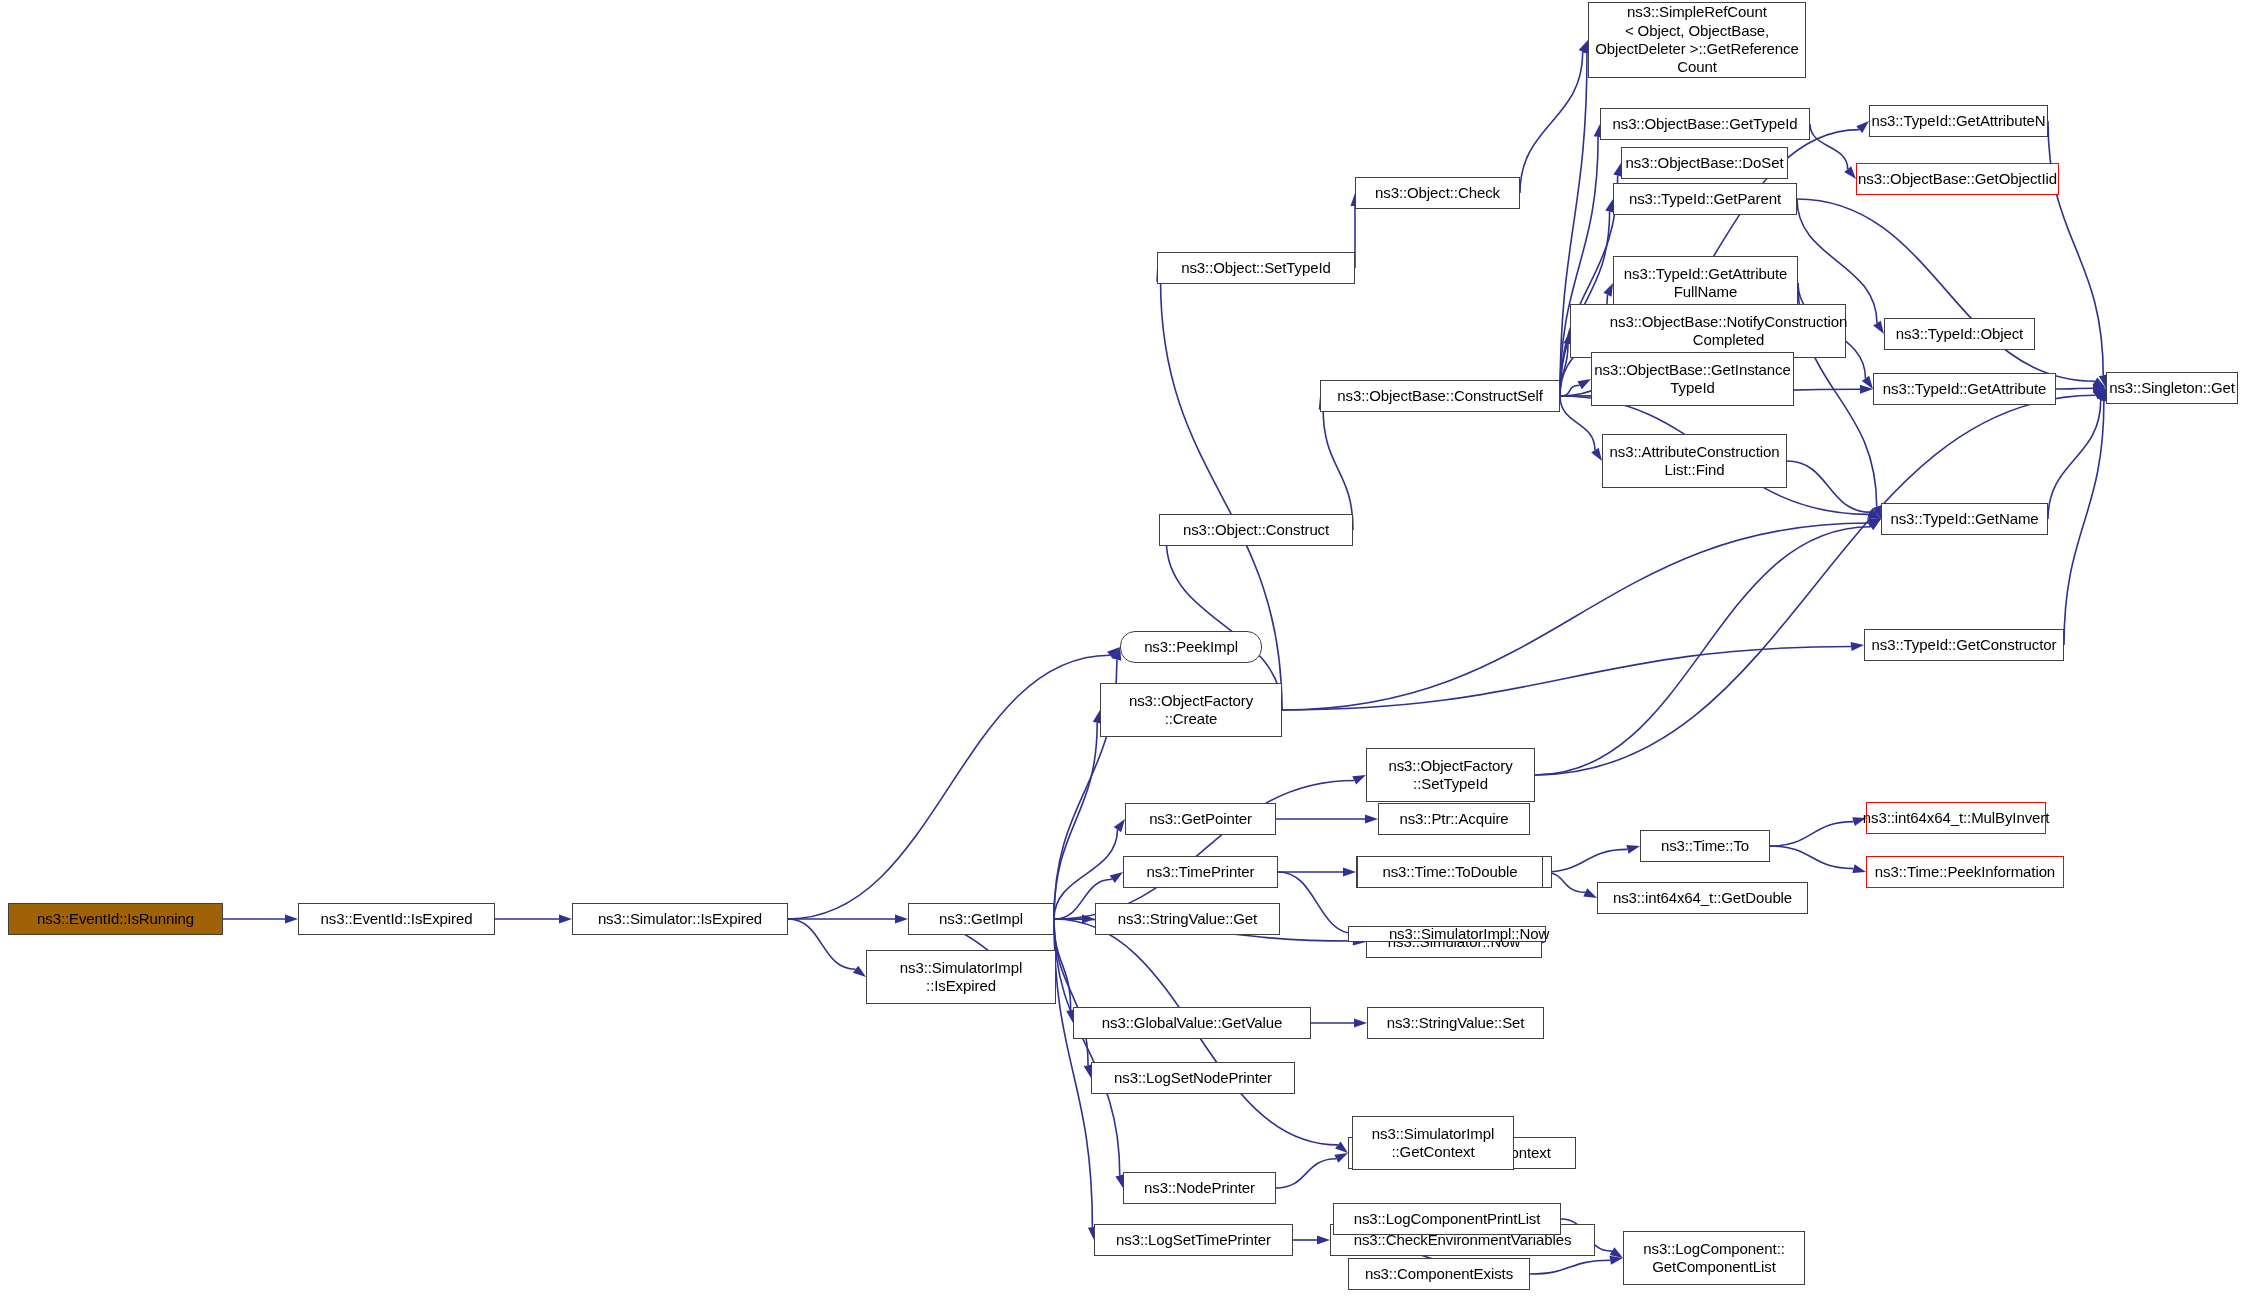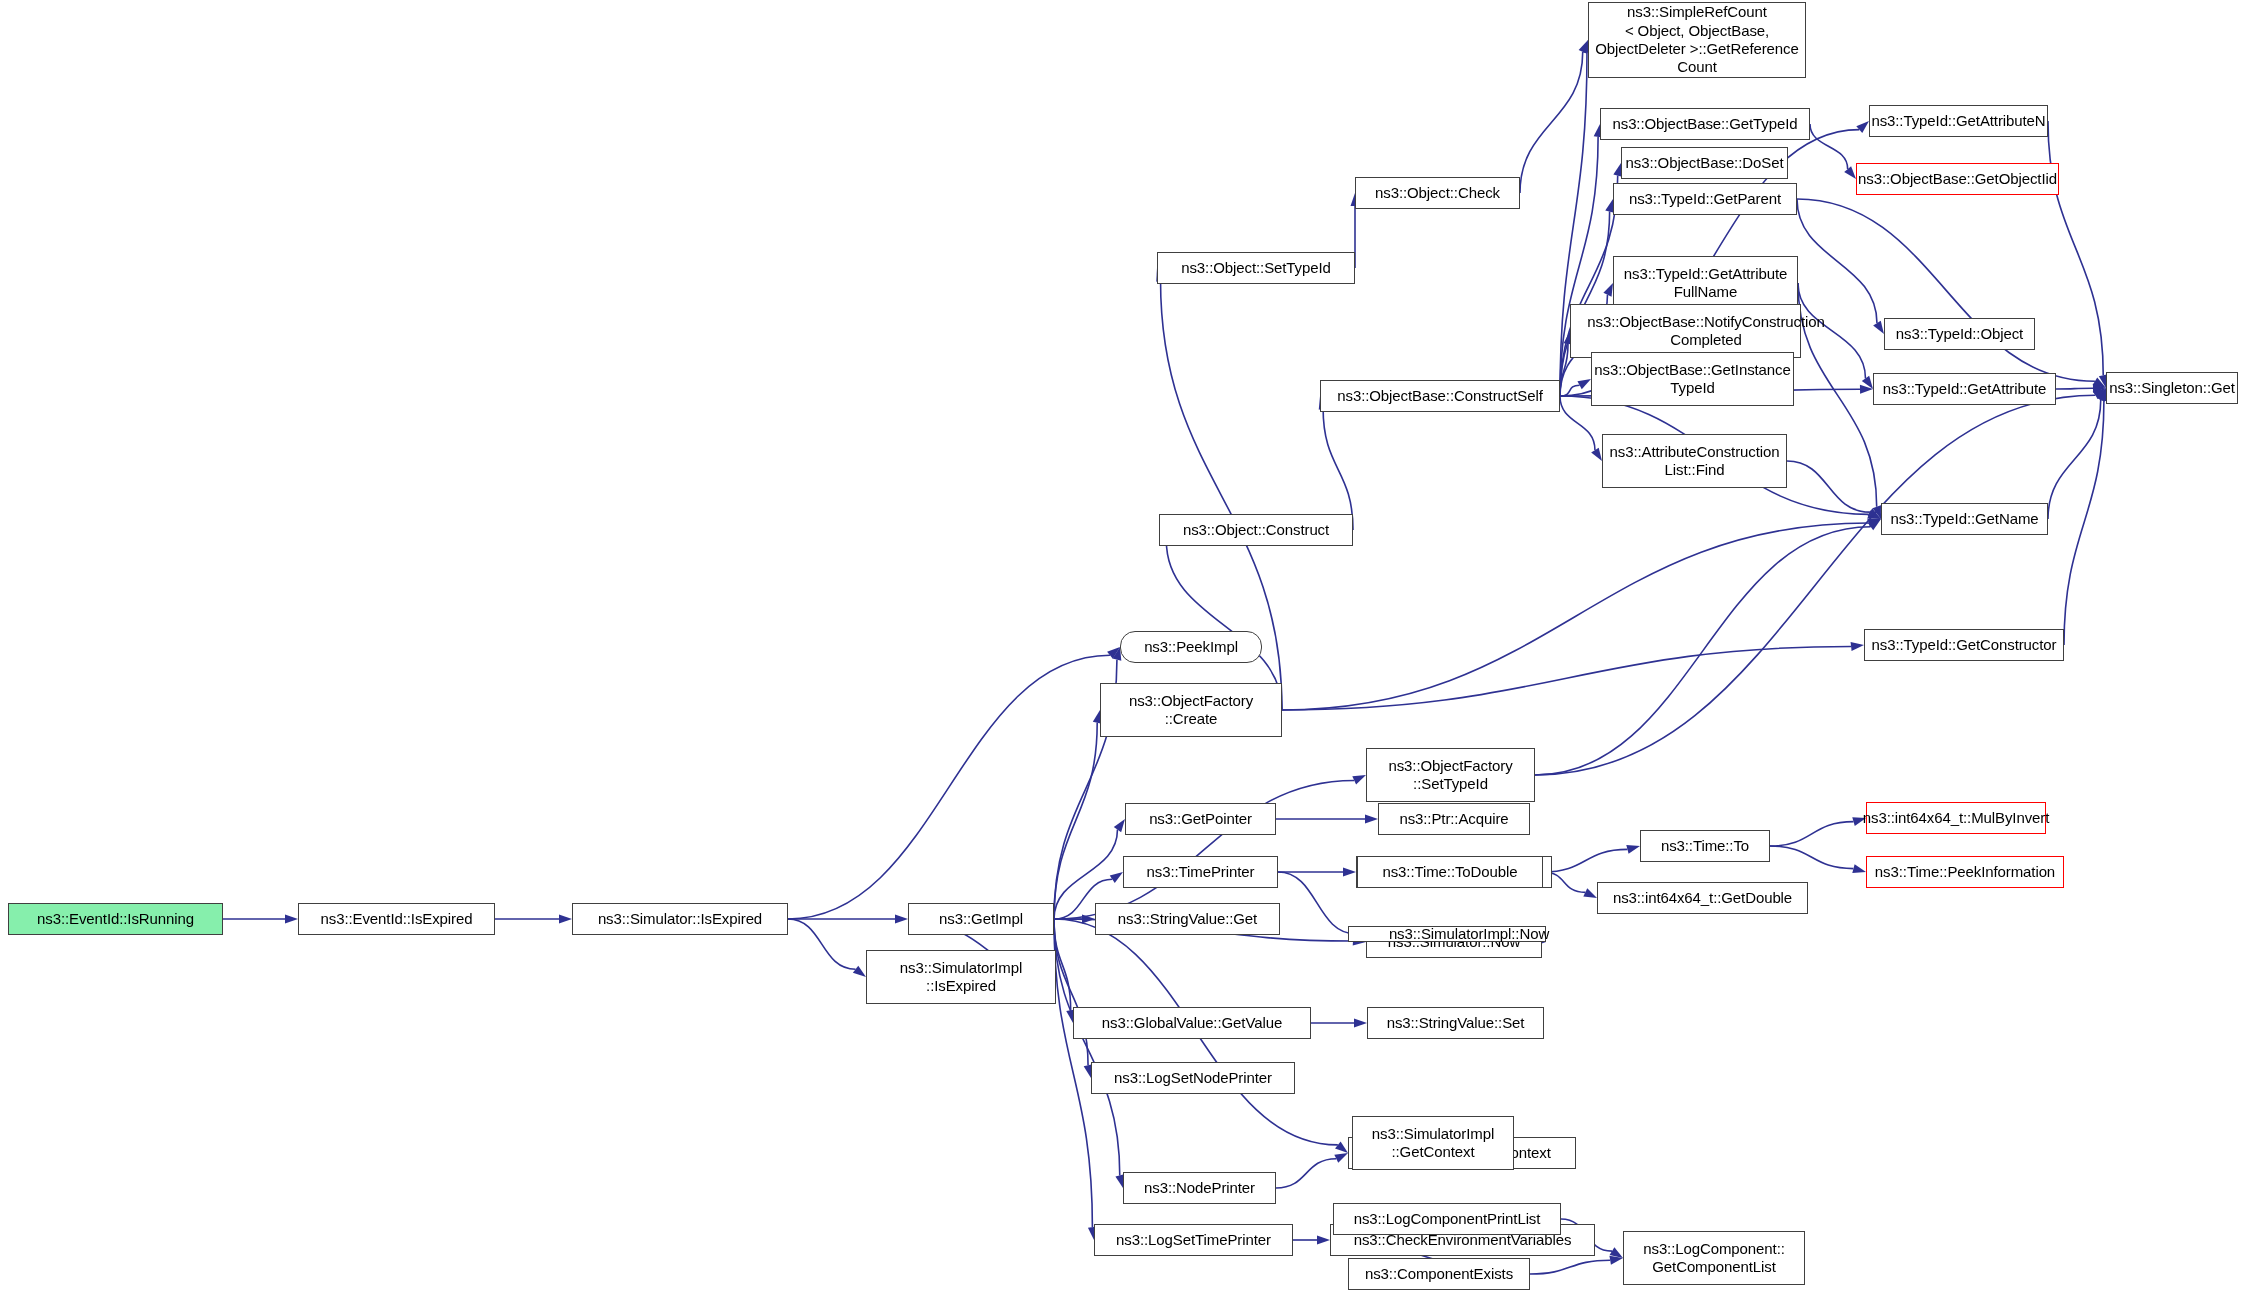--- a/index.html
+++ b/index.html
@@ -42,21 +42,21 @@
     text-align: center;
     color: #000000;
     font-size: 15px;
     line-height: 1.22;
     letter-spacing: -0.1px;
     padding: 1px 4px;
     white-space: pre-line;
     cursor: pointer;
   }
   .node-box.root {
-    background: #86efac;
+    background: #a16207;
     border-color: #404040;
   }
   .node-box.highlight {
     border: 1.6px solid #ff0000;
     background: #ffffff;
   }
 </style>
 </head>
 <body>
 
@@ -230,21 +230,21 @@
       <div class="node-box" style="left: 1348px; top: 1258px; width: 182px; height: 32px;">ns3::ComponentExists</div>
       <div class="node-box" style="left: 1588px; top: 2px; width: 218px; height: 76px;">ns3::SimpleRefCount
 &lt; Object, ObjectBase,
  ObjectDeleter &gt;::GetReference
 Count</div>
       <div class="node-box" style="left: 1600px; top: 108px; width: 210px; height: 32px;">ns3::ObjectBase::GetTypeId</div>
       <div class="node-box" style="left: 1621px; top: 147px; width: 167px; height: 32px;">ns3::ObjectBase::DoSet</div>
       <div class="node-box" style="left: 1613px; top: 183px; width: 184px; height: 32px; text-align: right;">ns3::TypeId::GetParent</div>
       <div class="node-box" style="left: 1613px; top: 256px; width: 185px; height: 54px;">ns3::TypeId::GetAttribute
 FullName</div>
-      <div class="node-box" style="left: 1570px; top: 304px; width: 231px; height: 54px; padding-left: 45px;">ns3::ObjectBase::NotifyConstruction
+      <div class="node-box" style="left: 1570px; top: 304px; width: 276px; height: 54px; padding-left: 45px;">ns3::ObjectBase::NotifyConstruction
 Completed</div>
       <div class="node-box" style="left: 1591px; top: 352px; width: 203px; height: 54px;">ns3::ObjectBase::GetInstance
 TypeId</div>
       <div class="node-box" style="left: 1602px; top: 434px; width: 185px; height: 54px;">ns3::AttributeConstruction
 List::Find</div>
       <div class="node-box" style="left: 1640px; top: 830px; width: 130px; height: 32px;">ns3::Time::To</div>
       <div class="node-box" style="left: 1597px; top: 882px; width: 211px; height: 32px;">ns3::int64x64_t::GetDouble</div>
       <div class="node-box" style="left: 1623px; top: 1231px; width: 182px; height: 54px;">ns3::LogComponent::
 GetComponentList</div>
       <div class="node-box" style="left: 1869px; top: 105px; width: 179px; height: 32px;">ns3::TypeId::GetAttributeN</div>

